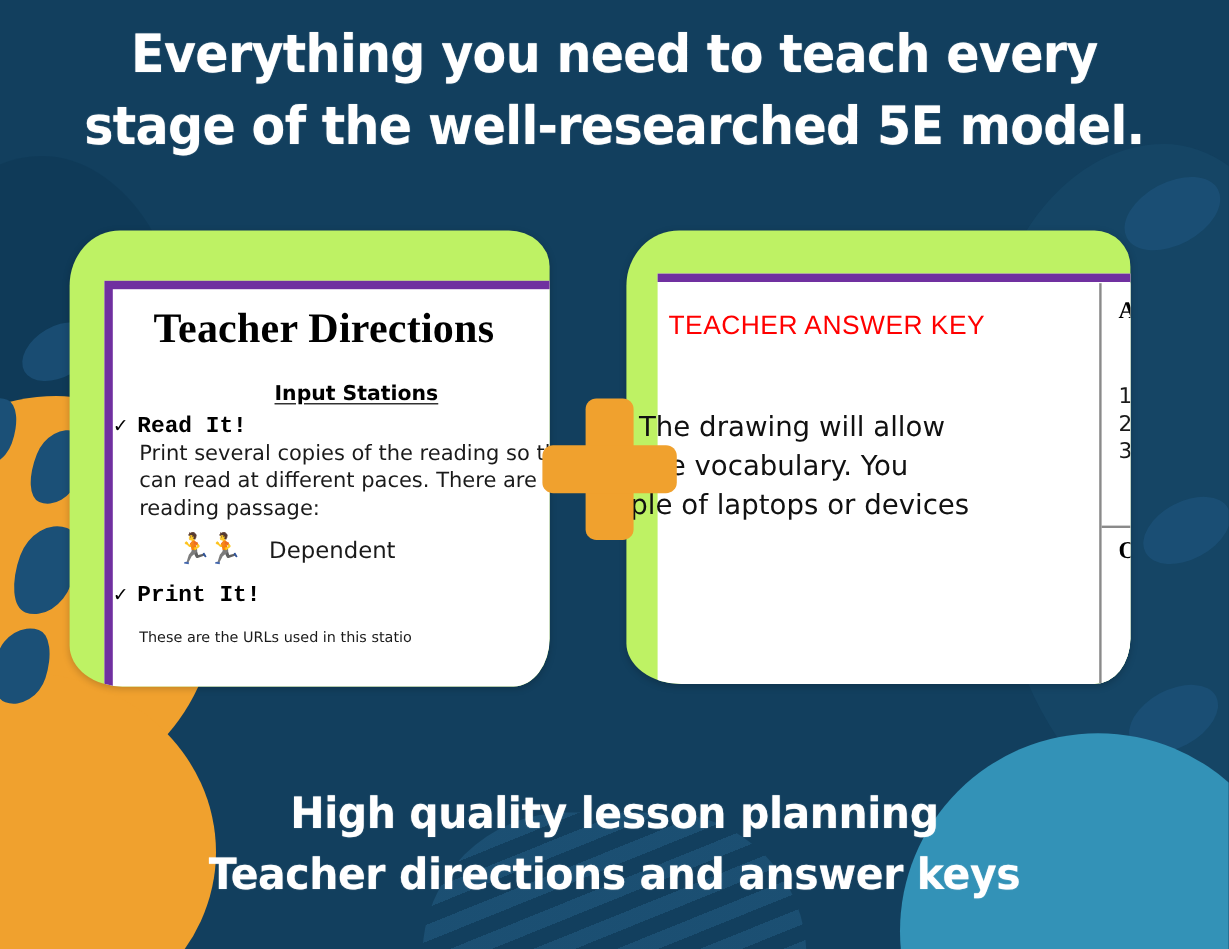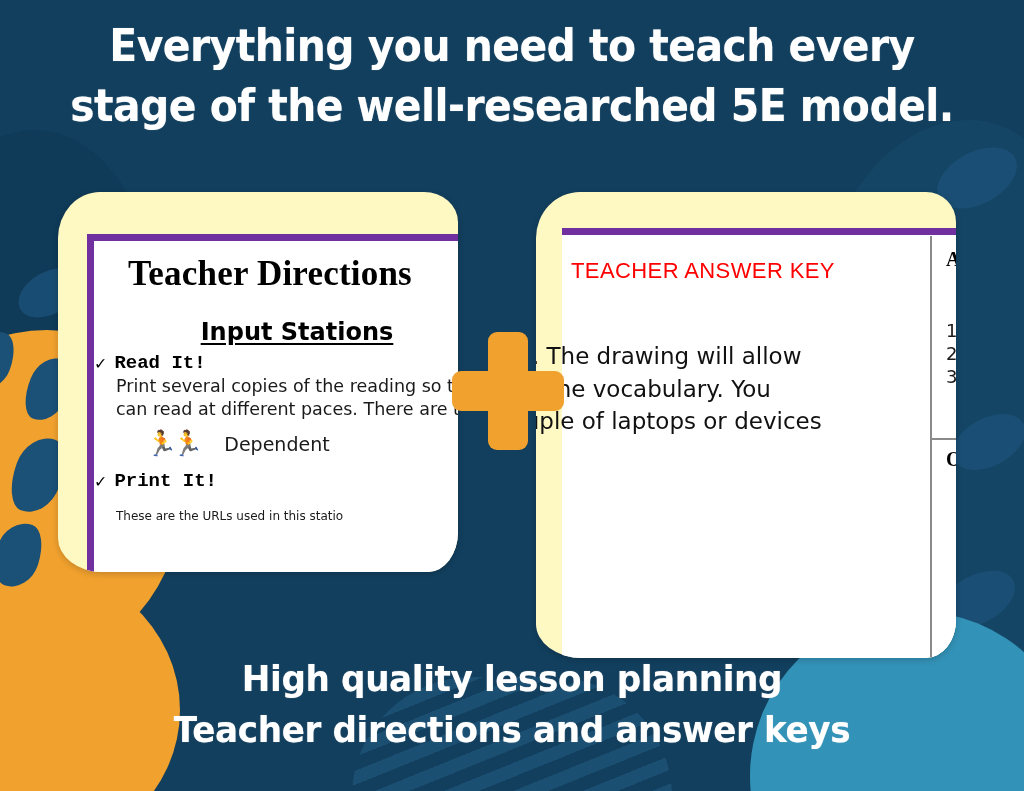--- a/index.html
+++ b/index.html
@@ -78,49 +78,49 @@
     position:absolute;left:0;right:0;bottom:36px;
     text-align:center;color:#ffffff;
     font-family:"DejaVu Sans", sans-serif;
     font-weight:bold;font-size:36px;line-height:1.42;
     letter-spacing:-.4px;transform:scaleX(.95);
     text-shadow:0 0 1px rgba(255,255,255,.5);
   }
 
   
   .card{
-    position:absolute;background:#fef9c3;overflow:hidden;
+    position:absolute;background:#bef264;overflow:hidden;
     box-shadow:0 2px 6px rgba(0,0,0,.18);
   }
   .card-left{
     left:58px;top:192px;width:400px;height:380px;
     border-radius:42px 34px 30px 44px / 46px 30px 40px 34px;
   }
   .card-right{
-    left:536px;top:192px;width:420px;height:466px;
+    left:522px;top:192px;width:420px;height:378px;
     border-radius:44px 30px 30px 46px / 46px 30px 38px 34px;
   }
 
   .purpleframe{
     position:absolute;background:#ffffff;
     border:7px solid #7030a0;
   }
   .pf-left{left:29px;top:42px;right:-60px;bottom:-40px;}
   .pf-right{left:26px;top:36px;right:-40px;bottom:-44px;border-left:none;
             border-right:none;border-bottom:none;}
 
   
   .doc-l{position:absolute;left:36px;top:48px;width:430px;color:#111;}
   .doc-title{
     font-family:"Liberation Serif", serif;font-weight:bold;
     font-size:35px;letter-spacing:.2px;margin:14px 0 0 34px;color:#000;
   }
   .sec-head{
     text-align:center;font-family:"DejaVu Sans", sans-serif;
-    font-weight:bold;font-size:24px;margin:24px 36px 0 12px;
+    font-weight:bold;font-size:17px;margin:24px 36px 0 12px;
     text-decoration:underline;text-underline-offset:3px;color:#000;
   }
   .bullet{display:flex;align-items:flex-start;margin:6px 0 0 0;}
   .chk{font-size:16px;line-height:1;margin:4px 7px 0 0;color:#000;}
   .b-title{font-family:Liberation Mono, monospace;font-weight:bold;font-size:19px;color:#000;}
   .b-body{
     font-family:"DejaVu Sans", sans-serif;font-size:17.5px;line-height:1.26;
     margin:1px 0 0 22px;color:#1a1a1a;white-space:nowrap;
   }
   .iconrow{display:flex;align-items:center;margin:11px 0 0 52px;}
@@ -197,20 +197,21 @@
       <div class="doc-title">Teacher Directions</div>
 
       <div class="sec-head">Input Stations</div>
 
       <div class="bullet">
         <span class="chk">✓</span>
         <span class="b-title">Read It!</span>
       </div>
       <div class="b-body">Print several copies of the reading so th</div>
       <div class="b-body">can read at different paces. There are t</div>
+      <div class="b-body">reading passage:</div>
 
       <div class="iconrow">
         <span class="ic">🏃🏃</span>
         <span class="ic-label">Dependent</span>
       </div>
 
       <div class="bullet" style="margin-top:14px">
         <span class="chk">✓</span>
         <span class="b-title">Print It!</span>
       </div>

